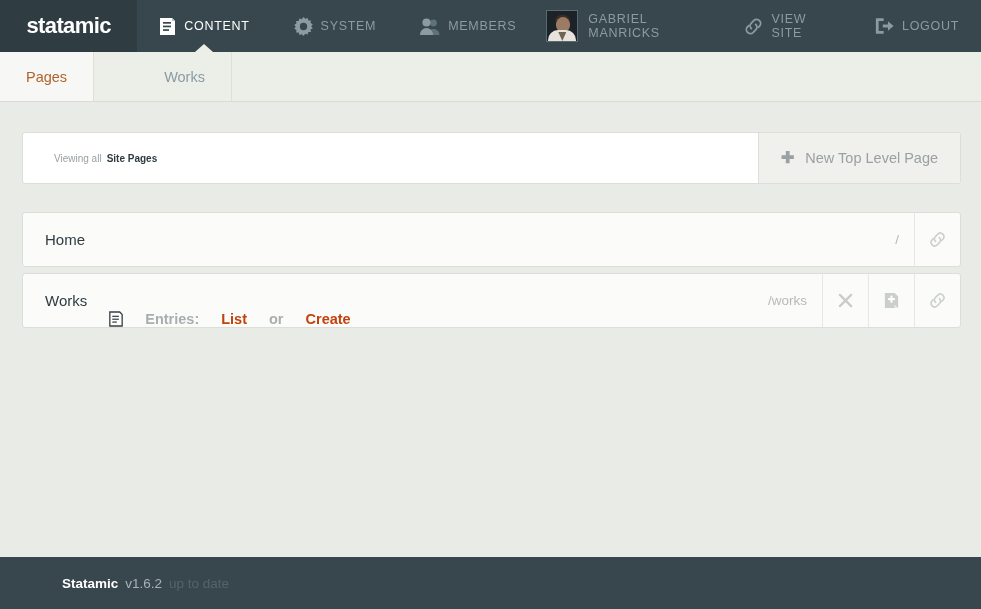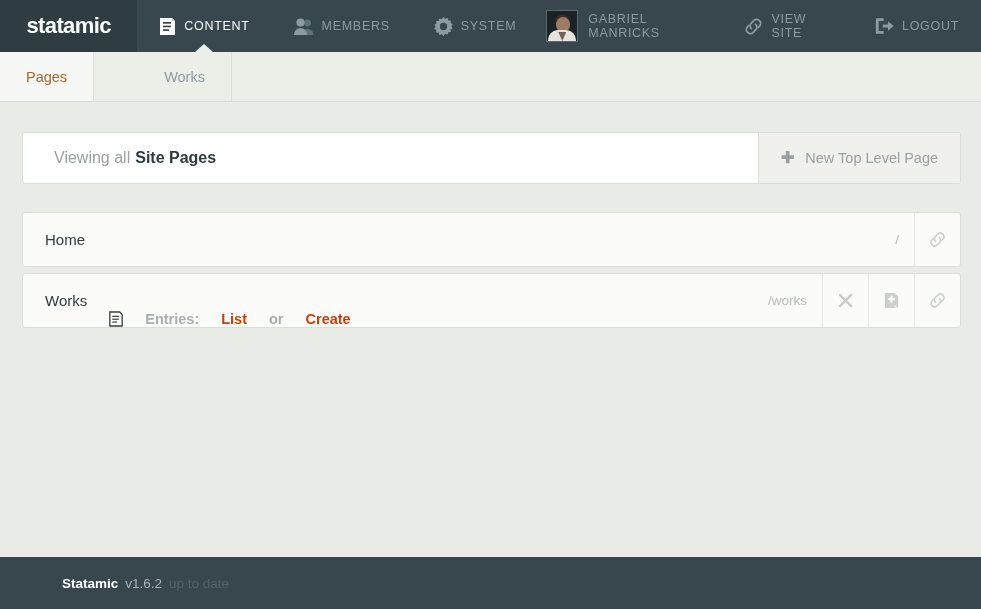--- a/index.html
+++ b/index.html
@@ -149,21 +149,21 @@
     align-items: stretch;
   }
 
   
   .viewing-bar { height: 52px; margin-bottom: 28px; }
   .viewing-label {
     flex: 1 1 auto;
     display: flex;
     align-items: center;
     padding-left: 31px;
-    font-size: 16px;
+    font-size: 10px;
     color: #9aa0a3;
     text-align: right;
   }
   .viewing-label b { color: #2e3b42; font-weight: bold; margin-left: 5px; }
   .new-btn {
     width: 202px;
     background: #f0f1ec;
     border-left: 1px solid #dcded7;
     display: flex;
     align-items: center;
@@ -254,38 +254,38 @@
           <rect x="4" y="8.6" width="8" height="1.7" fill="#37474d"></rect>
           <rect x="4" y="12.2" width="6" height="1.7" fill="#37474d"></rect>
         </svg>
       </span>
       <span>CONTENT</span>
       <span class="caret"></span>
     </div>
 
     <div class="nav-item">
       <span>
+        <svg class="svg-ico" width="19" height="19" viewBox="0 0 24 24">
+          <path fill="#8c9ba1" d="M12 0l2.2 2.3 3-1.1 1 3.1 3.2.2-.5 3.1 2.8 1.6-1.9 2.5 1.9 2.5-2.8 1.6.5 3.1-3.2.2-1 3.1-3-1.1L12 24l-2.2-2.3-3 1.1-1-3.1-3.2-.2.5-3.1L.3 14.8l1.9-2.5-1.9-2.5 2.8-1.6-.5-3.1 3.2-.2 1-3.1 3 1.1z"></path>
+          <circle cx="12" cy="12" r="4.6" fill="#37474d"></circle>
+        </svg>
+      </span>
+      <span>SYSTEM</span>
+    </div>
+
+    <div class="nav-item">
+      <span>
         <svg class="svg-ico" width="20" height="17" viewBox="0 0 20 17">
           <circle cx="13.5" cy="5" r="3.4" fill="#5f727a"></circle>
           <path d="M7.5 17c0-3.6 2.7-6 6-6s6 2.4 6 6z" fill="#5f727a"></path>
           <circle cx="6.5" cy="4.5" r="4.1" fill="#8c9ba1"></circle>
           <path d="M0 17c0-4 2.9-7 6.5-7s6.5 3 6.5 7z" fill="#8c9ba1"></path>
         </svg>
       </span>
       <span>MEMBERS</span>
-    </div>
-
-    <div class="nav-item">
-      <span>
-        <svg class="svg-ico" width="19" height="19" viewBox="0 0 24 24">
-          <path fill="#8c9ba1" d="M12 0l2.2 2.3 3-1.1 1 3.1 3.2.2-.5 3.1 2.8 1.6-1.9 2.5 1.9 2.5-2.8 1.6.5 3.1-3.2.2-1 3.1-3-1.1L12 24l-2.2-2.3-3 1.1-1-3.1-3.2-.2.5-3.1L.3 14.8l1.9-2.5-1.9-2.5 2.8-1.6-.5-3.1 3.2-.2 1-3.1 3 1.1z"></path>
-          <circle cx="12" cy="12" r="4.6" fill="#37474d"></circle>
-        </svg>
-      </span>
-      <span>SYSTEM</span>
     </div>
   </div>
 
   <div class="nav-right">
 
     <div class="user-item">
       <span class="avatar">
         <span class="hair"></span>
         <span class="face"></span>
         <span class="body"></span>

